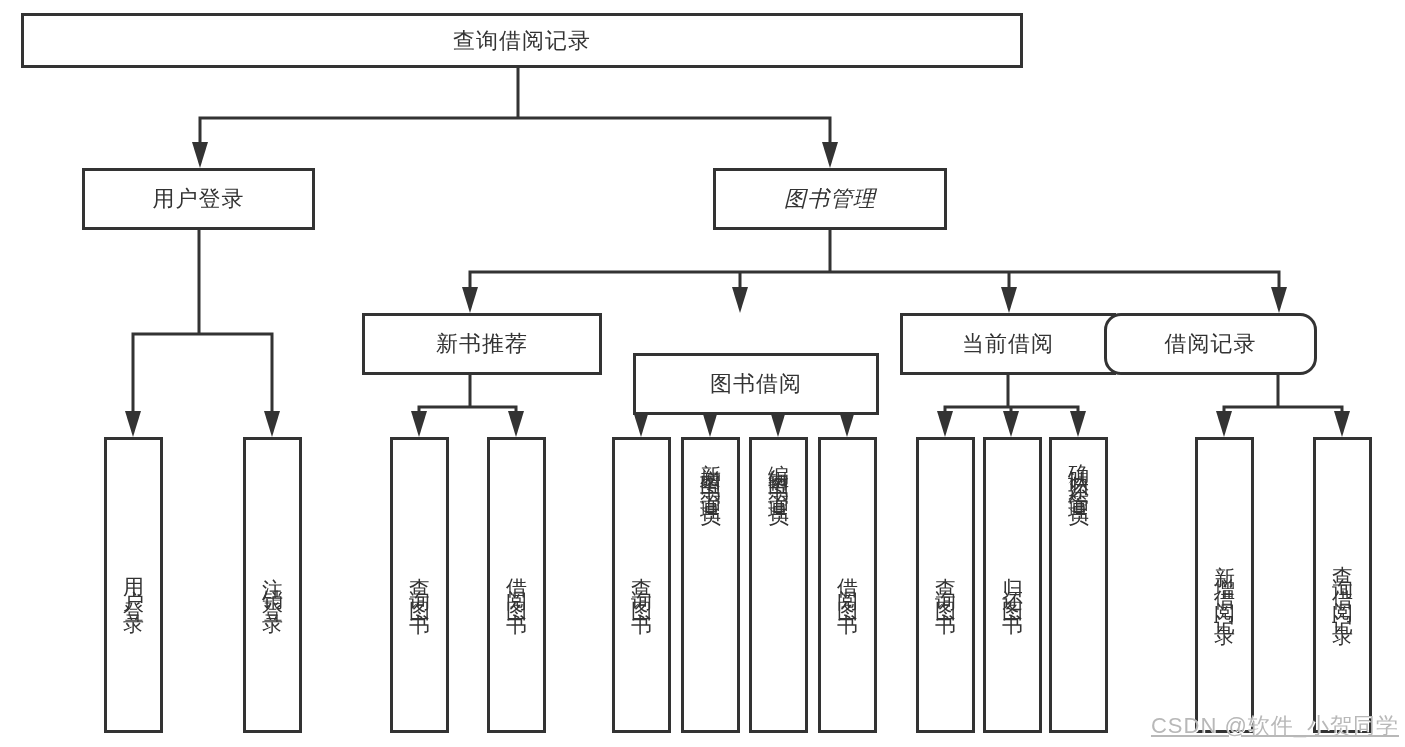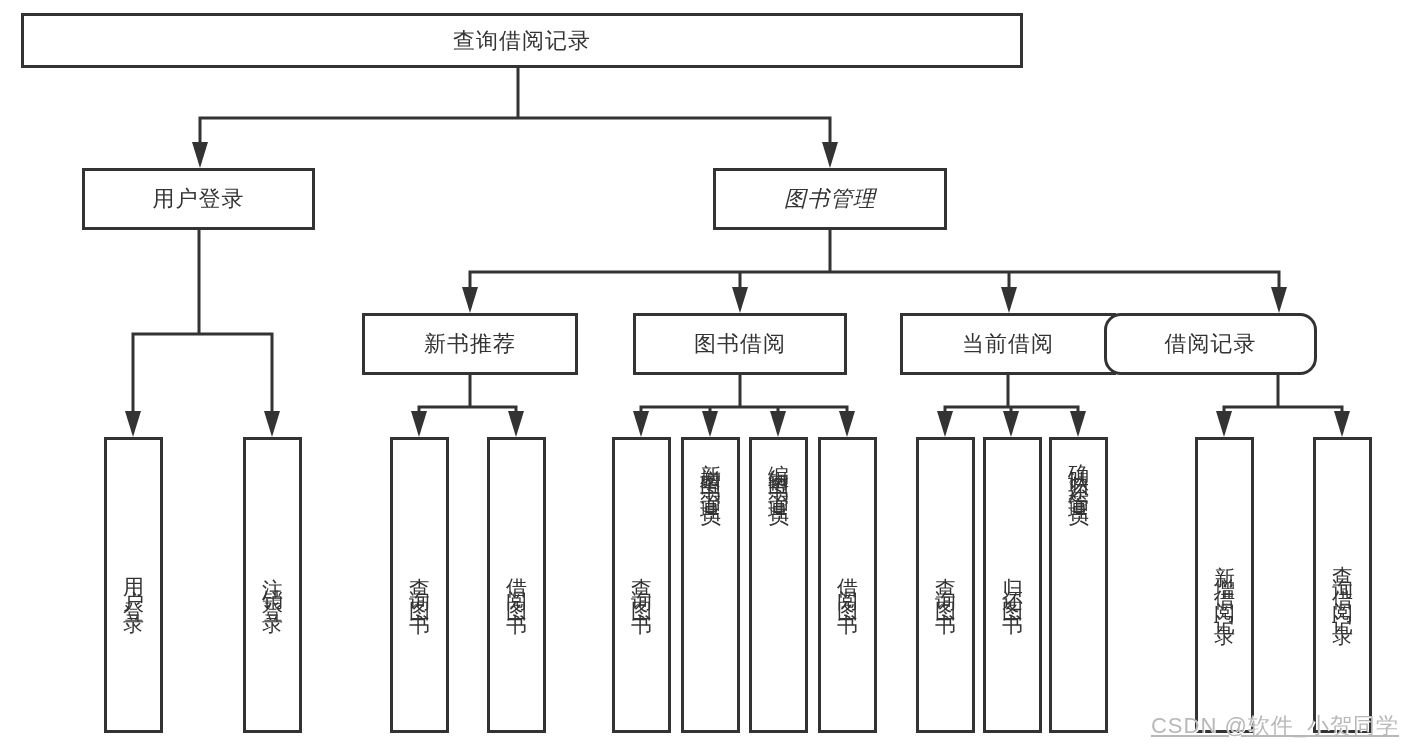--- a/index.html
+++ b/index.html
@@ -28,22 +28,22 @@
     justify-content:center;
     font-size:22px;
     color:var(--text);
     letter-spacing:1px;
   }
   .node.root{left:21px;top:13px;width:1002px;height:55px;}
   .node.lvl2{top:168px;height:62px;}
   .node.lvl3{top:313px;height:62px;}
   .n-user-login{left:82px;width:233px;}
   .n-book-mgmt{left:713px;width:234px;font-style:italic;}
-  .n-newbook{left:362px;width:216px;}
-  .n-borrowing{left:633px;width:214px;}
+  .n-newbook{left:362px;width:240px;}
+  .n-borrowing{left:633px;width:246px;margin-top:40px;}
   .n-current{left:900px;width:216px;}
   .n-records{left:1104px;width:213px;border-radius:17px;}
   .leaf{
     position:absolute;
     top:437px;height:296px;width:59px;
     box-sizing:border-box;
     background:#fff;
     border:3px solid var(--line);
     display:flex;
     align-items:center;

